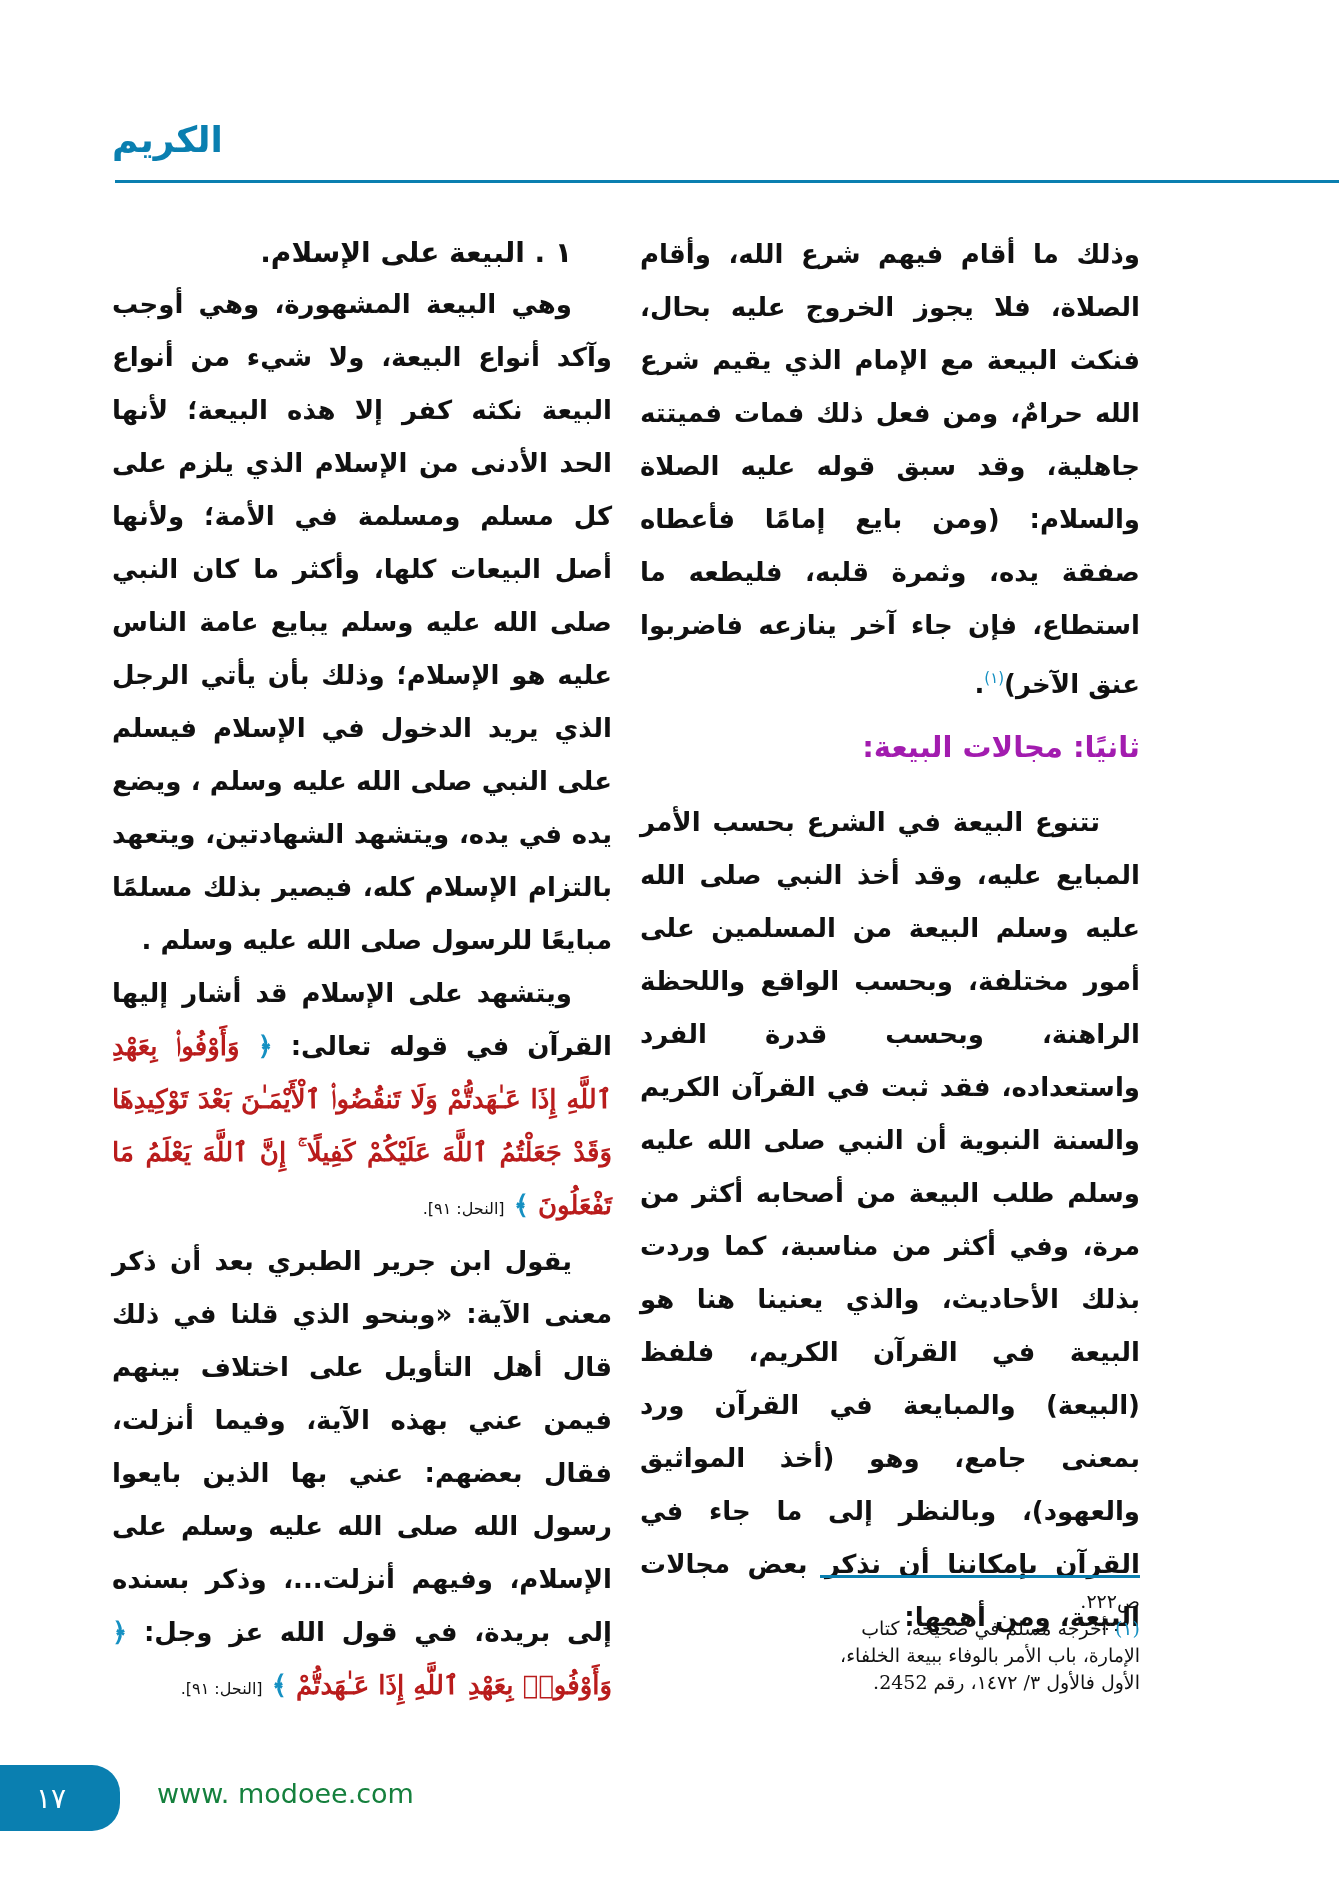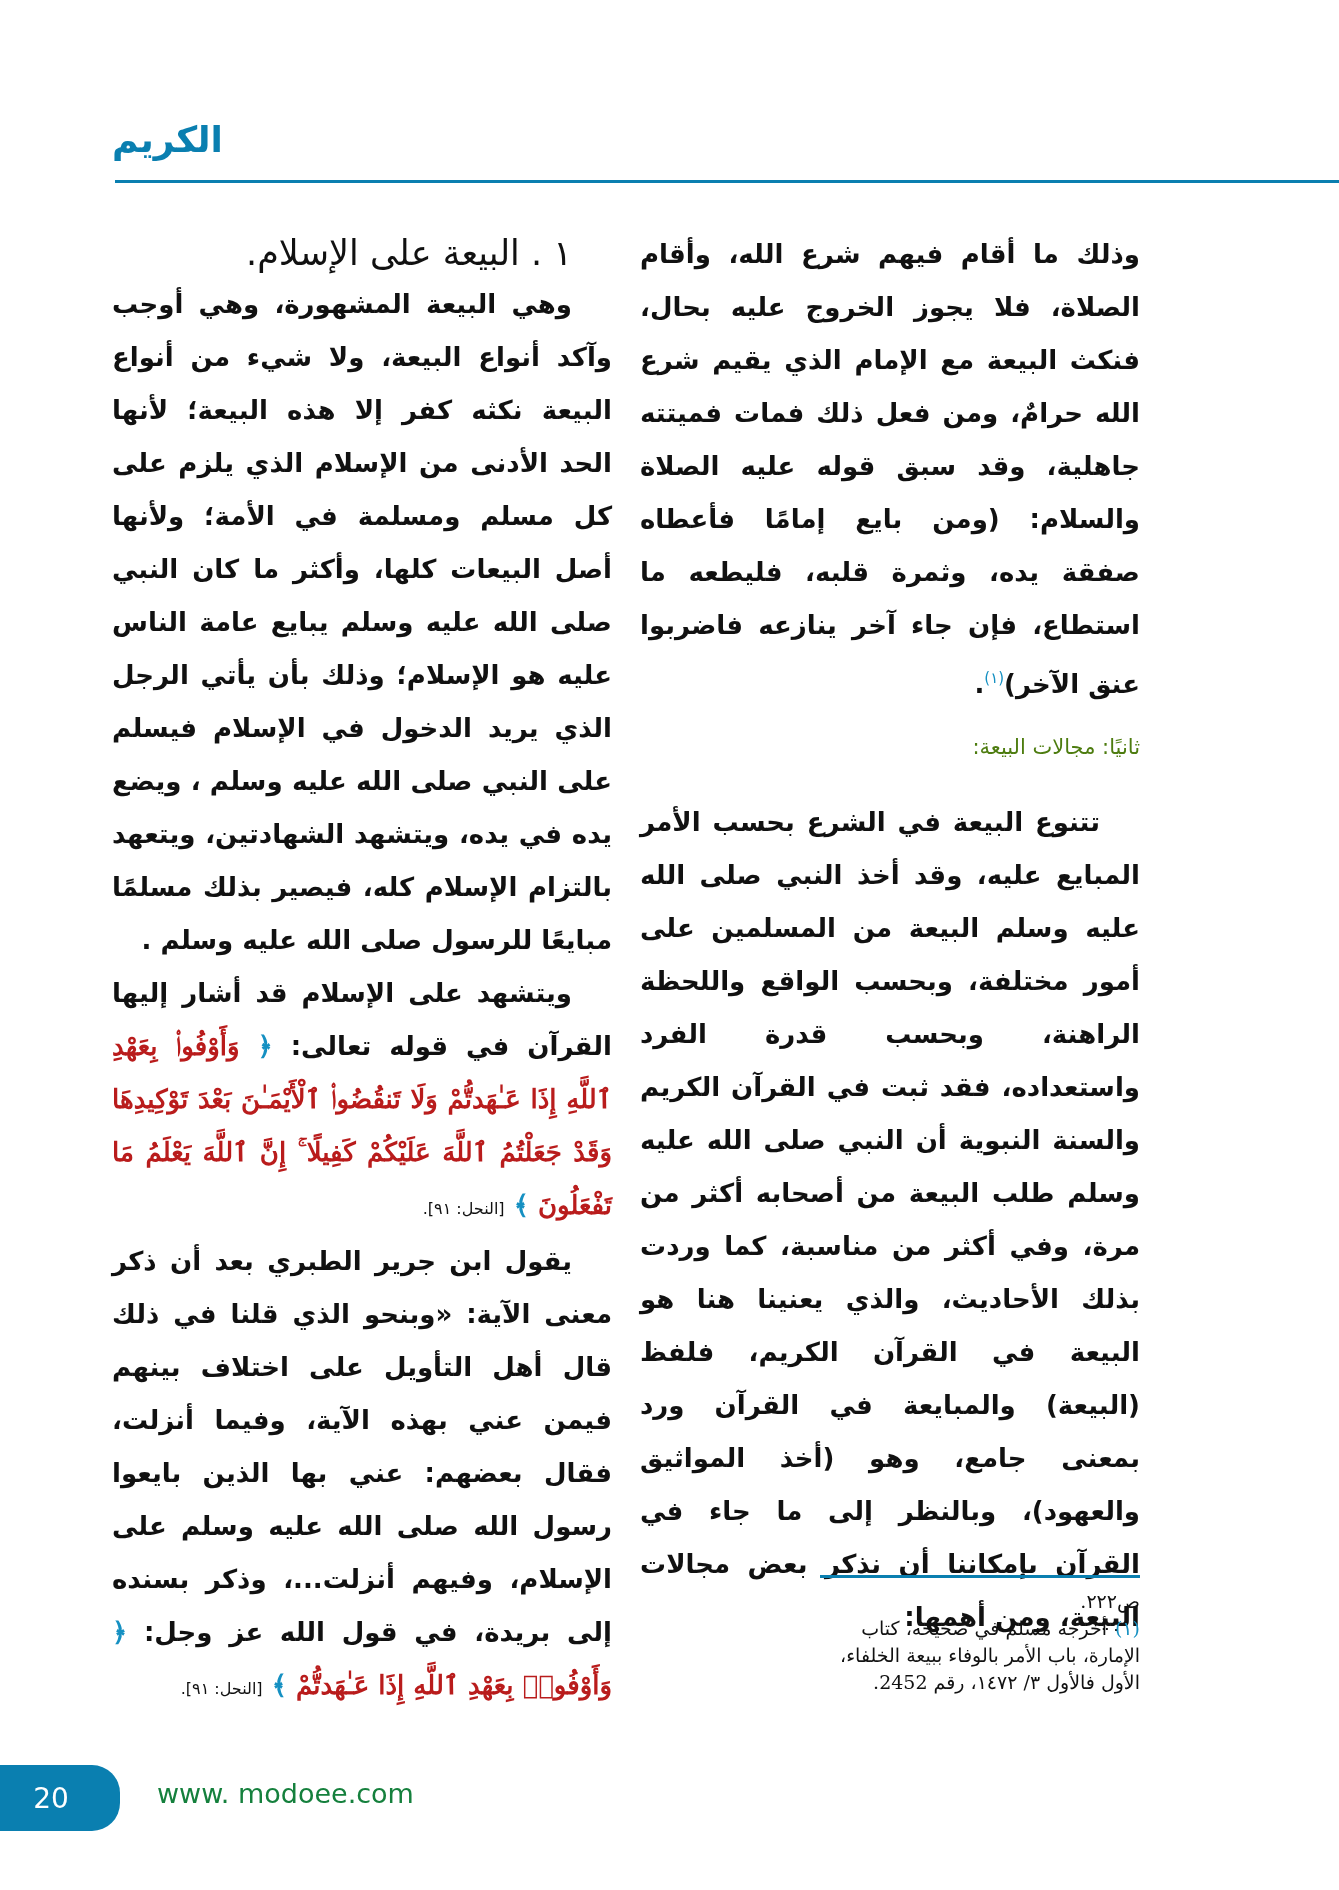--- a/index.html
+++ b/index.html
@@ -8,22 +8,22 @@
   .header-title { position: absolute; left: 112px; top: 122px; font-size: 36px; font-weight: bold;
                   color: #0a7fb0; direction: rtl; line-height: 1; }
   .header-rule { position: absolute; left: 115px; top: 180px; width: 1224px; height: 3px; background: #0a7fb0; }
 
   .col { position: absolute; direction: rtl; text-align: justify; text-align-last: right; }
   .col-right { left: 640px; top: 228px; width: 500px; }
   .col-left { left: 112px; top: 228px; width: 500px; }
 
   p { margin: 0; font-size: 26px; line-height: 53px; font-weight: bold; }
   .indent { text-indent: 40px; }
-  .section-h { font-size: 21px; color: #4d7c0f; font-weight: normal; line-height: 53px; margin: 10px 0 22px 0; }
-  .sub-h { font-size: 35px; font-weight: normal; line-height: 50px; }
+  .section-h { font-size: 29px; color: #a21caf; font-weight: bold; line-height: 53px; margin: 10px 0 22px 0; }
+  .sub-h { font-size: 28px; font-weight: bold; line-height: 50px; }
   .quran { color: #b91c1c; font-family: "DejaVu Serif", serif; font-weight: bold; }
   .bracket { color: #1590c2; }
   .ref { font-weight: normal; font-size: 16px; }
   .fn-mark { color: #1590c2; font-size: 15px; vertical-align: super; font-weight: normal; }
 
   .fn-rule { position: absolute; left: 820px; top: 1575px; width: 320px; height: 3px; background: #0a7fb0; }
   .footnotes { position: absolute; left: 830px; top: 1588px; width: 310px; direction: rtl;
                font-family: "DejaVu Serif", serif; font-size: 19px; line-height: 27px; }
   .footnotes .fn-num { color: #1590c2; margin-left: 8px; }
   .footnotes .fn-body { padding-right: 0; }
@@ -67,15 +67,15 @@
   <p class="indent">
     <span>يقول ابن جرير الطبري بعد أن ذكر معنى الآية: «وبنحو الذي قلنا في ذلك قال أهل التأويل على اختلاف بينهم فيمن عني بهذه الآية، وفيما أنزلت، فقال بعضهم: عني بها الذين بايعوا رسول الله صلى الله عليه وسلم على الإسلام، وفيهم أنزلت...، وذكر بسنده إلى بريدة، في قول الله عز وجل:</span>
     <span class="bracket">﴿</span>
     <span class="quran">وَأَوْفُوا۟ بِعَهْدِ ٱللَّهِ إِذَا عَـٰهَدتُّمْ</span>
     <span class="bracket">﴾</span>
     <span class="ref">[النحل: ٩١].</span>
   </p>
 </div>
 
 <div class="page-tab">
-  <span>20</span>
+  <span>١٧</span>
 </div>
 <div class="site-url">www. modoee.com</div>
 
 </body></html>

